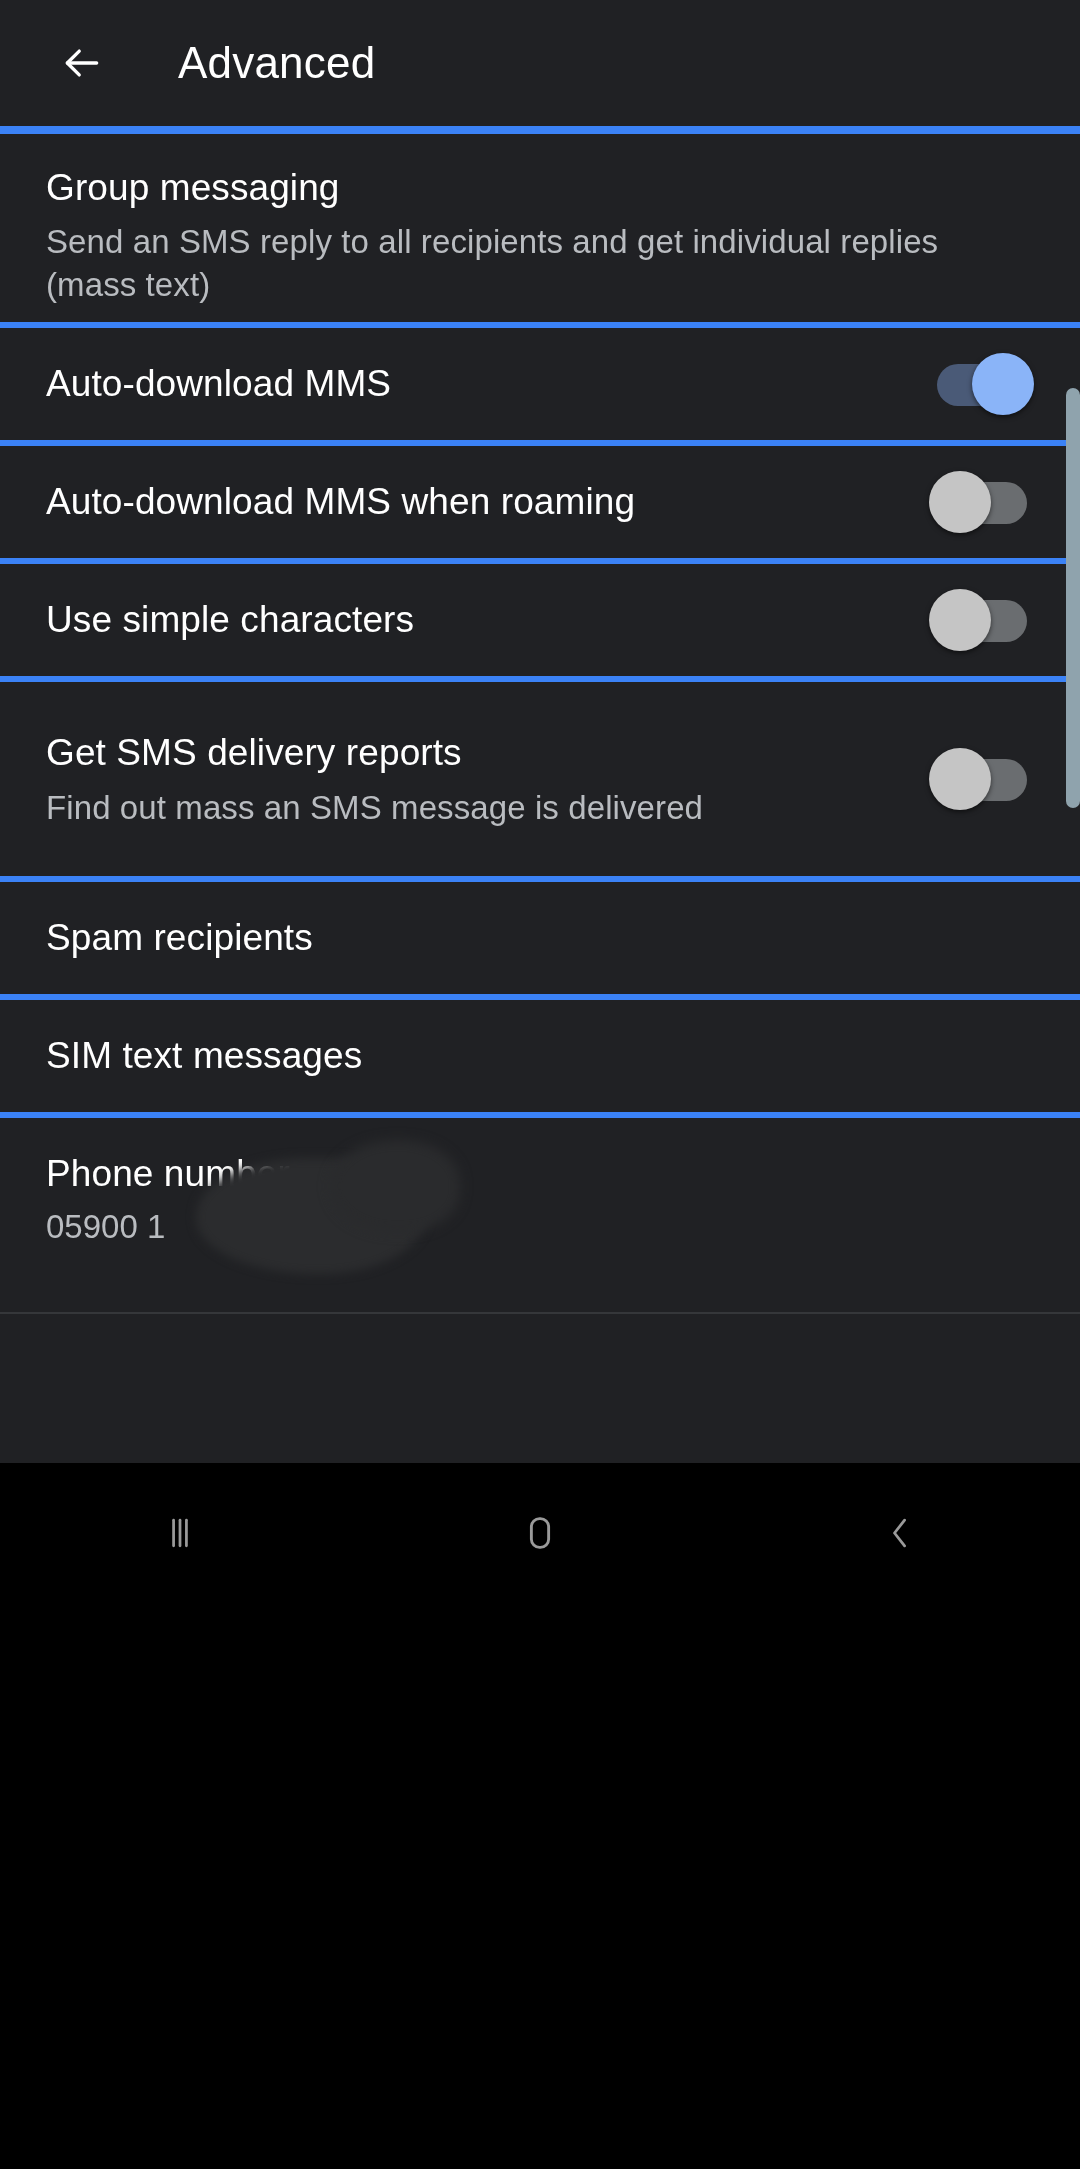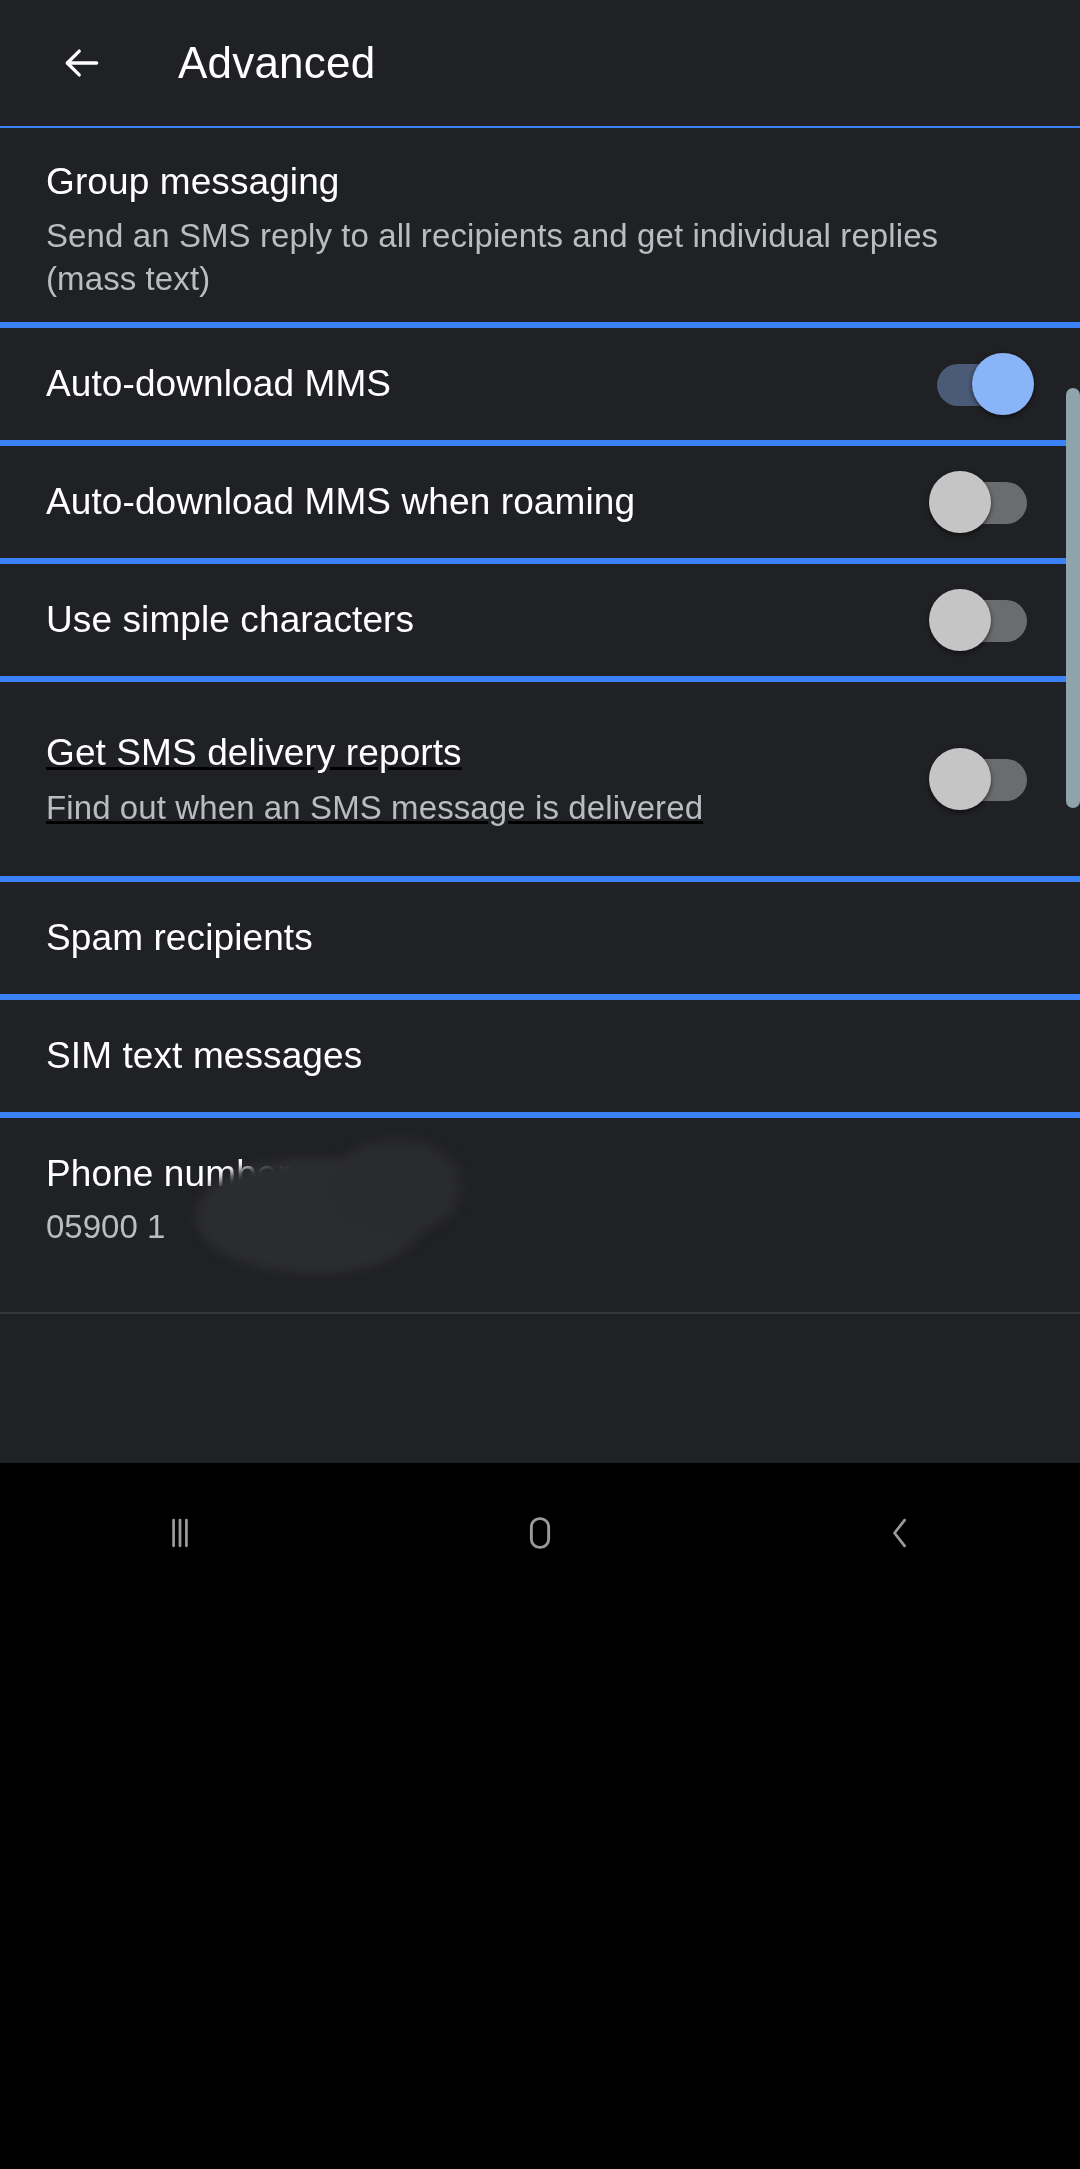--- a/index.html
+++ b/index.html
@@ -48,21 +48,21 @@
   }
   .row {
     position:relative;
     display:flex;
     align-items:center;
     padding:0 46px;
     border-top:6px solid #3b82f6;
     background:#202124;
     min-height:118px;
   }
-  .row.first { border-top:2px solid #3b82f6; }
+  .row.first { border-top:8px solid #3b82f6; }
   .row-text { flex:1 1 auto; padding-right:18px; }
   .row-title {
     color:#ffffff;
     font-size:37px;
     font-weight:400;
     line-height:1.28;
     letter-spacing:0.1px;
   }
   .row-sub {
     color:#b9bcc0;
@@ -75,21 +75,21 @@
   .row-value {
     color:#b9bcc0;
     font-size:33px;
     line-height:1.28;
     margin-top:9px;
   }
 
   
   .h-group   { height:196px; align-items:flex-start; padding-top:30px; }
   .h-simple  { height:118px; }
-  .h-tall    { height:200px;text-decoration:underline; }
+  .h-tall    { height:200px; }
   .h-phone   { height:200px; align-items:flex-start; padding-top:32px; }
 
   
   .switch {
     position:relative;
     width:105px; height:62px;
     flex:0 0 105px;
     margin-left:10px;
   }
   .track {
@@ -213,21 +213,21 @@
       </div>
       <div class="switch off">
         <div class="track"></div>
         <div class="thumb"></div>
       </div>
     </div>
 
     <div class="row h-tall">
       <div class="row-text">
         <div class="row-title">Get SMS delivery reports</div>
-        <div class="row-sub">Find out when an SMS message is delivered</div>
+        <div class="row-sub">Find out mass an SMS message is delivered</div>
       </div>
       <div class="switch off">
         <div class="track"></div>
         <div class="thumb"></div>
       </div>
     </div>
 
     <div class="row h-simple">
       <div class="row-text">
         <div class="row-title">Spam recipients</div>

